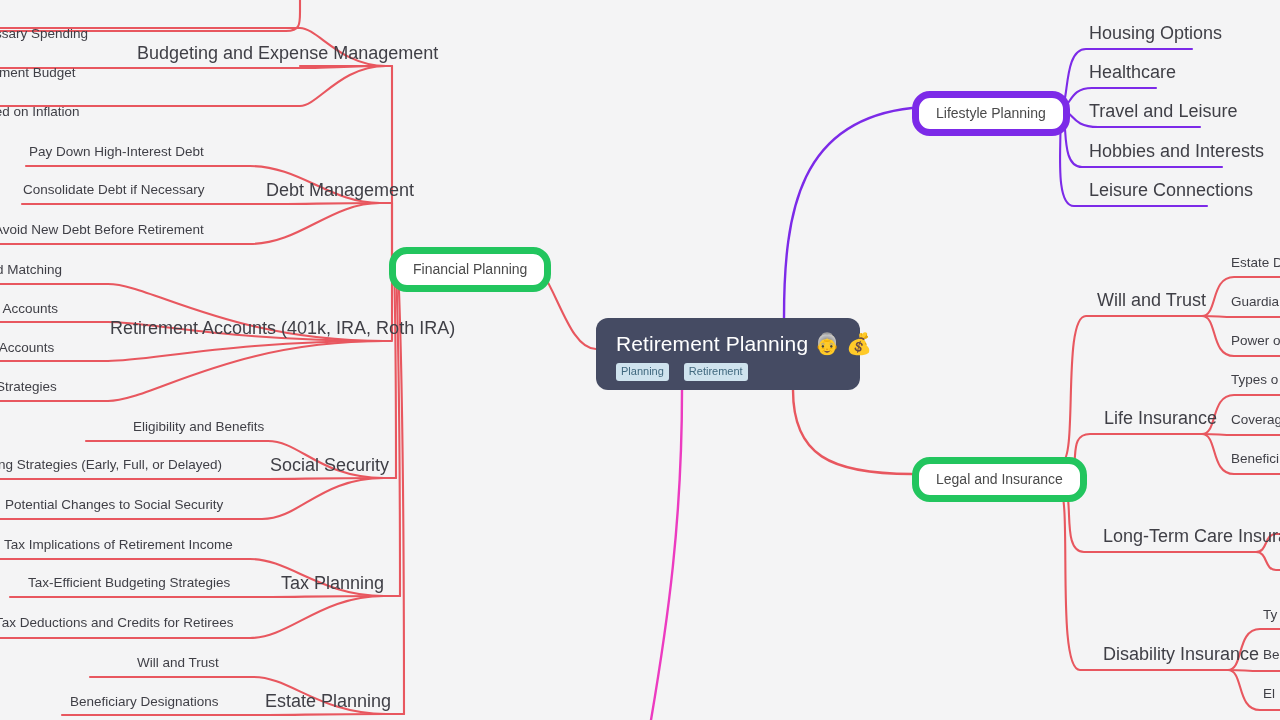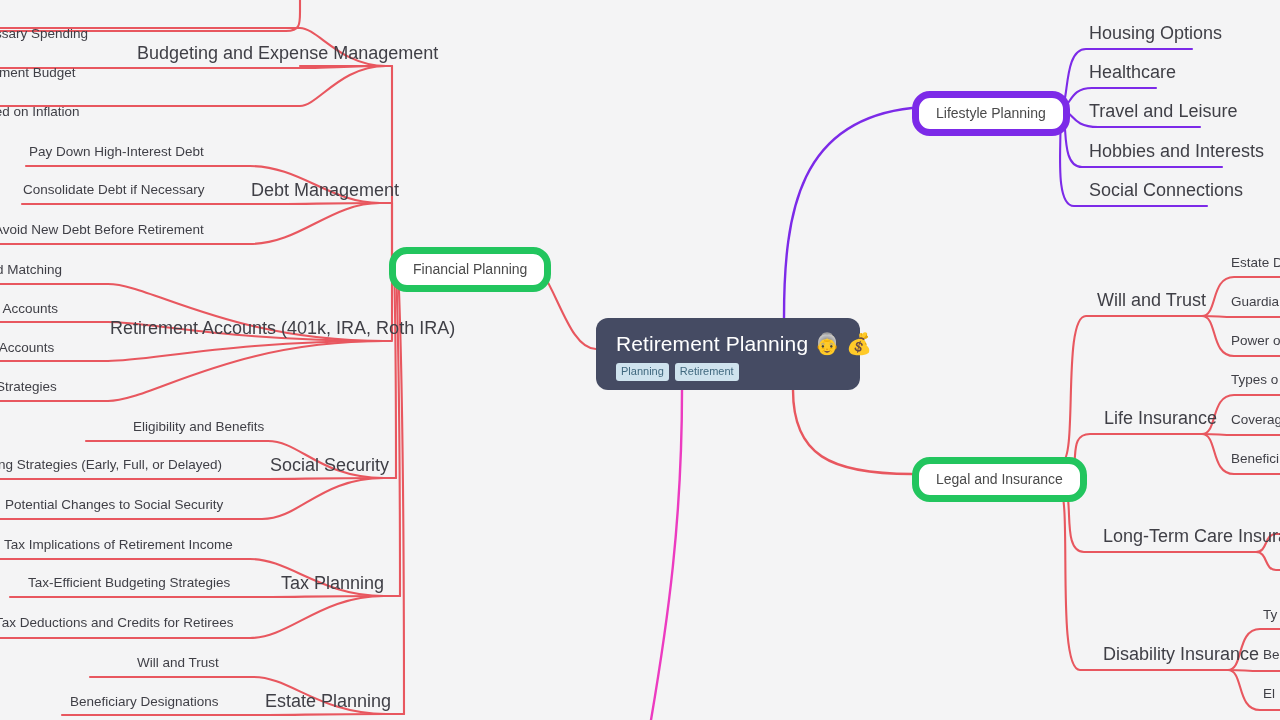--- a/index.html
+++ b/index.html
@@ -22,21 +22,21 @@
     display:flex;flex-direction:column;align-items:flex-start;gap:7px;
     z-index:20;
   }
   .root-title{
     color:#ffffff;
     font-size:21px;
     line-height:25px;
     white-space:nowrap;
     letter-spacing:.1px;
   }
-  .root-tags{display:flex;gap:6px;align-items:flex-end;}
+  .root-tags{display:flex;gap:15px;align-items:flex-end;}
   .tag{
     background:#cfe3ee;
     color:#41697f;
     font-size:11px;
     line-height:13px;
     padding:2px 5px 3px 5px;
     border-radius:3px;
     white-space:nowrap;
   }
 
@@ -194,21 +194,21 @@
     <span>Lifestyle Planning</span>
   </div>
 
   <div class="pill" style="left:912px;top:457px;">
     <span>Legal and Insurance</span>
   </div>
 
   <div class="tnode" style="left:137px;top:45px;">
     <span>Budgeting and Expense Management</span>
   </div>
-  <div class="tnode" style="left:251px;top:182px;">
+  <div class="tnode" style="left:266px;top:182px;">
     <span>Debt Management</span>
   </div>
   <div class="tnode" style="left:110px;top:320px;">
     <span>Retirement Accounts (401k, IRA, Roth IRA)</span>
   </div>
   <div class="tnode" style="left:270px;top:457px;">
     <span>Social Security</span>
   </div>
   <div class="tnode" style="left:281px;top:575px;">
     <span>Tax Planning</span>
@@ -283,21 +283,21 @@
   <div class="tnode" style="left:1089px;top:64px;">
     <span>Healthcare</span>
   </div>
   <div class="tnode" style="left:1089px;top:103px;">
     <span>Travel and Leisure</span>
   </div>
   <div class="tnode" style="left:1089px;top:143px;">
     <span>Hobbies and Interests</span>
   </div>
   <div class="tnode" style="left:1089px;top:182px;">
-    <span>Social Connections</span>
+    <span>Leisure Connections</span>
   </div>
 
   <div class="tnode" style="left:1097px;top:292px;">
     <span>Will and Trust</span>
   </div>
   <div class="tnode" style="left:1104px;top:410px;">
     <span>Life Insurance</span>
   </div>
   <div class="tnode" style="left:1103px;top:528px;">
     <span>Long-Term Care Insurance</span>

